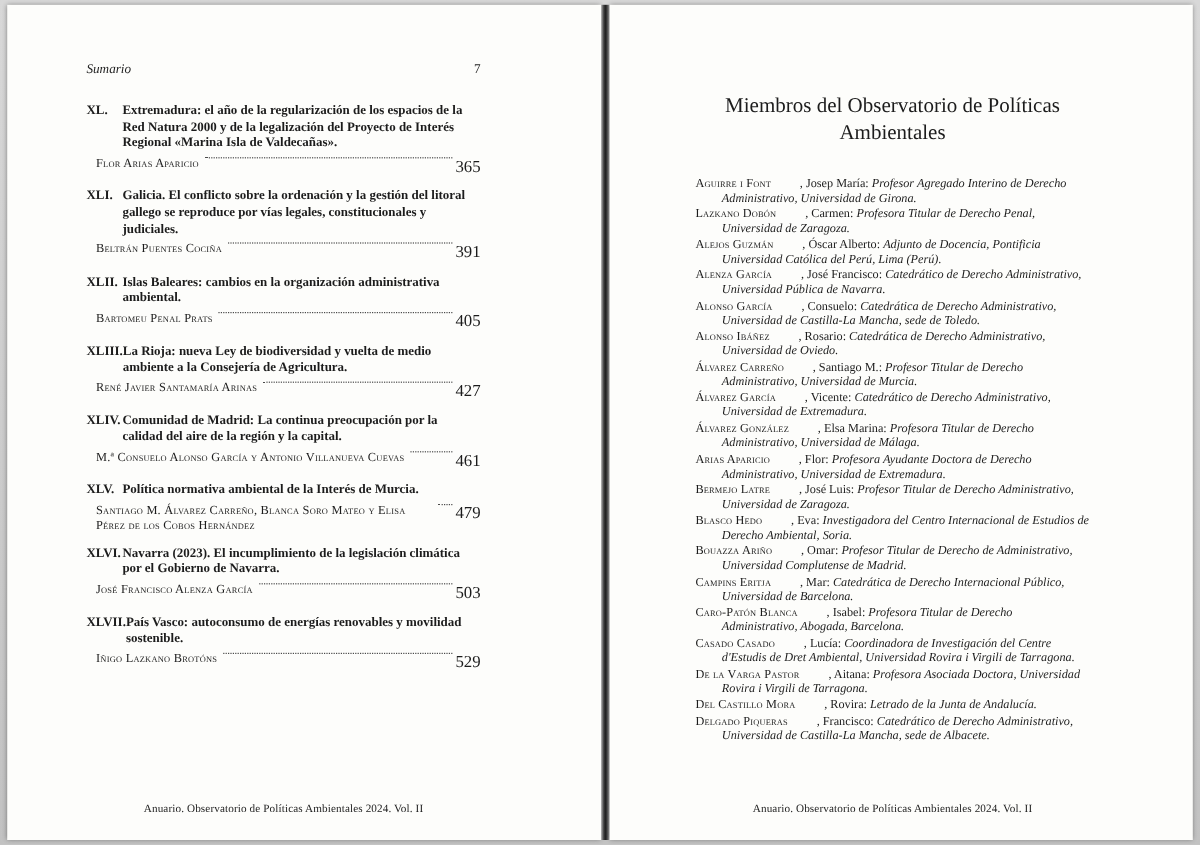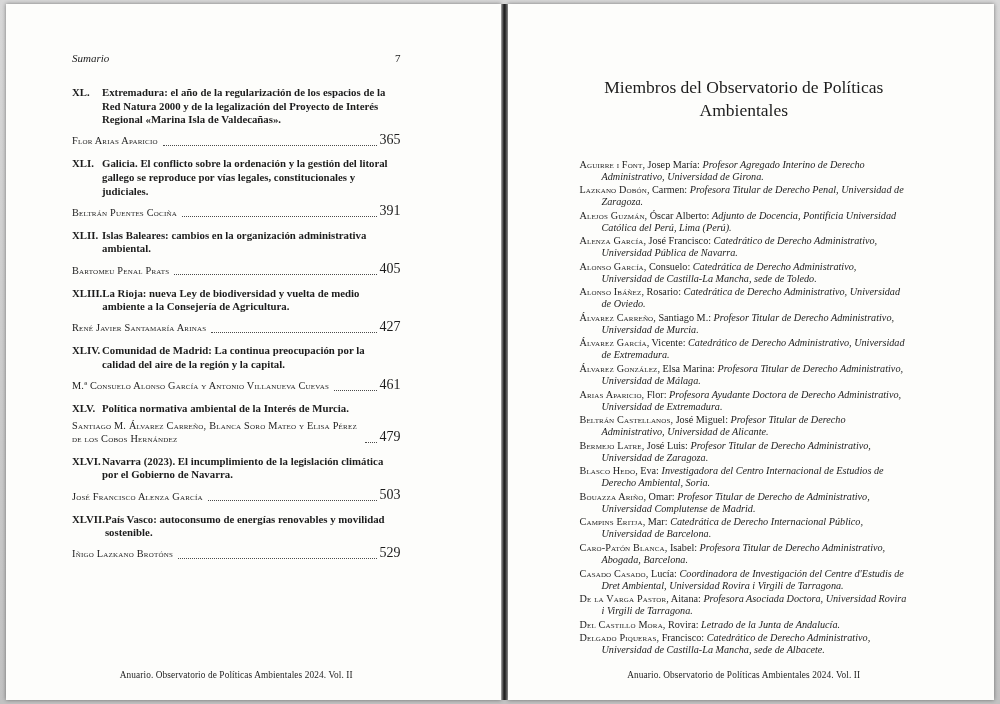--- a/index.html
+++ b/index.html
@@ -47,52 +47,53 @@
   .toc-title-row {
     display:flex;
     font-weight:bold;
     font-size:10.8px;
     line-height:1.26;
   }
   .toc-numeral { flex:0 0 30px; }
   .toc-title   { flex:1 1 auto; }
   .toc-author-row {
     display:flex;
-    align-items:flex-end;
+    align-items:flex-start;
     margin-top:4px;
     font-size:10.3px;
     line-height:1.26;
+    margin-left:8px;
   }
   .toc-author { font-variant:small-caps; letter-spacing:.2px; }
   .toc-leader {
     flex:1 1 12px;
     min-width:12px;
     border-bottom:1.6px dotted #4a4a4a;
     margin:0 3px 2.5px 5px;
   }
   .toc-page { font-size:14px; }
 
   
   .members-title {
     font-size:17.5px;
     line-height:1.3;
     font-weight:normal;
     text-align:center;
-    margin:26px auto 37px;
+    margin:26px auto 26px;
     max-width:320px;
   }
   .member {
     font-size:10.2px;
     line-height:1.18;
     padding-left:22px;
     text-indent:-22px;
     margin-bottom:1.5px;
   }
   .m-name { font-variant:small-caps; letter-spacing:.15px; }
-  .m-rest { font-style:normal; }
+  .m-rest { font-style:normal;margin-left:24px; }
   .m-desc { font-style:italic; }
 
   
   .page-footer {
     margin-top:auto;
     text-align:center;
     font-size:9.3px;
     letter-spacing:.1px;
     padding-top:8px;
   }
@@ -232,21 +233,20 @@
         <p class="member"><span class="m-name">Alonso Ibáñez</span><span class="m-rest">, Rosario: </span><span class="m-desc">Catedrática de Derecho Administrativo, Universidad de Oviedo.</span></p>
 
         <p class="member"><span class="m-name">Álvarez Carreño</span><span class="m-rest">, Santiago M.: </span><span class="m-desc">Profesor Titular de Derecho Administrativo, Universidad de Murcia.</span></p>
 
         <p class="member"><span class="m-name">Álvarez García</span><span class="m-rest">, Vicente: </span><span class="m-desc">Catedrático de Derecho Administrativo, Universidad de Extremadura.</span></p>
 
         <p class="member"><span class="m-name">Álvarez González</span><span class="m-rest">, Elsa Marina: </span><span class="m-desc">Profesora Titular de Derecho Administrativo, Universidad de Málaga.</span></p>
 
         <p class="member"><span class="m-name">Arias Aparicio</span><span class="m-rest">, Flor: </span><span class="m-desc">Profesora Ayudante Doctora de Derecho Administrativo, Universidad de Extremadura.</span></p>
 
-        <p class="member"><span class="m-name">Beltrán Castellanos</span><span class="m-rest">, José Miguel: </span><span class="m-desc">Profesor Titular de Derecho Administrativo, Universidad de Alicante.</span></p>
 
         <p class="member"><span class="m-name">Bermejo Latre</span><span class="m-rest">, José Luis: </span><span class="m-desc">Profesor Titular de Derecho Administrativo, Universidad de Zaragoza.</span></p>
 
         <p class="member"><span class="m-name">Blasco Hedo</span><span class="m-rest">, Eva: </span><span class="m-desc">Investigadora del Centro Internacional de Estudios de Derecho Ambiental, Soria.</span></p>
 
         <p class="member"><span class="m-name">Bouazza Ariño</span><span class="m-rest">, Omar: </span><span class="m-desc">Profesor Titular de Derecho de Administrativo, Universidad Complutense de Madrid.</span></p>
 
         <p class="member"><span class="m-name">Campins Eritja</span><span class="m-rest">, Mar: </span><span class="m-desc">Catedrática de Derecho Internacional Público, Universidad de Barcelona.</span></p>
 
         <p class="member"><span class="m-name">Caro-Patón Blanca</span><span class="m-rest">, Isabel: </span><span class="m-desc">Profesora Titular de Derecho Administrativo, Abogada, Barcelona.</span></p>

